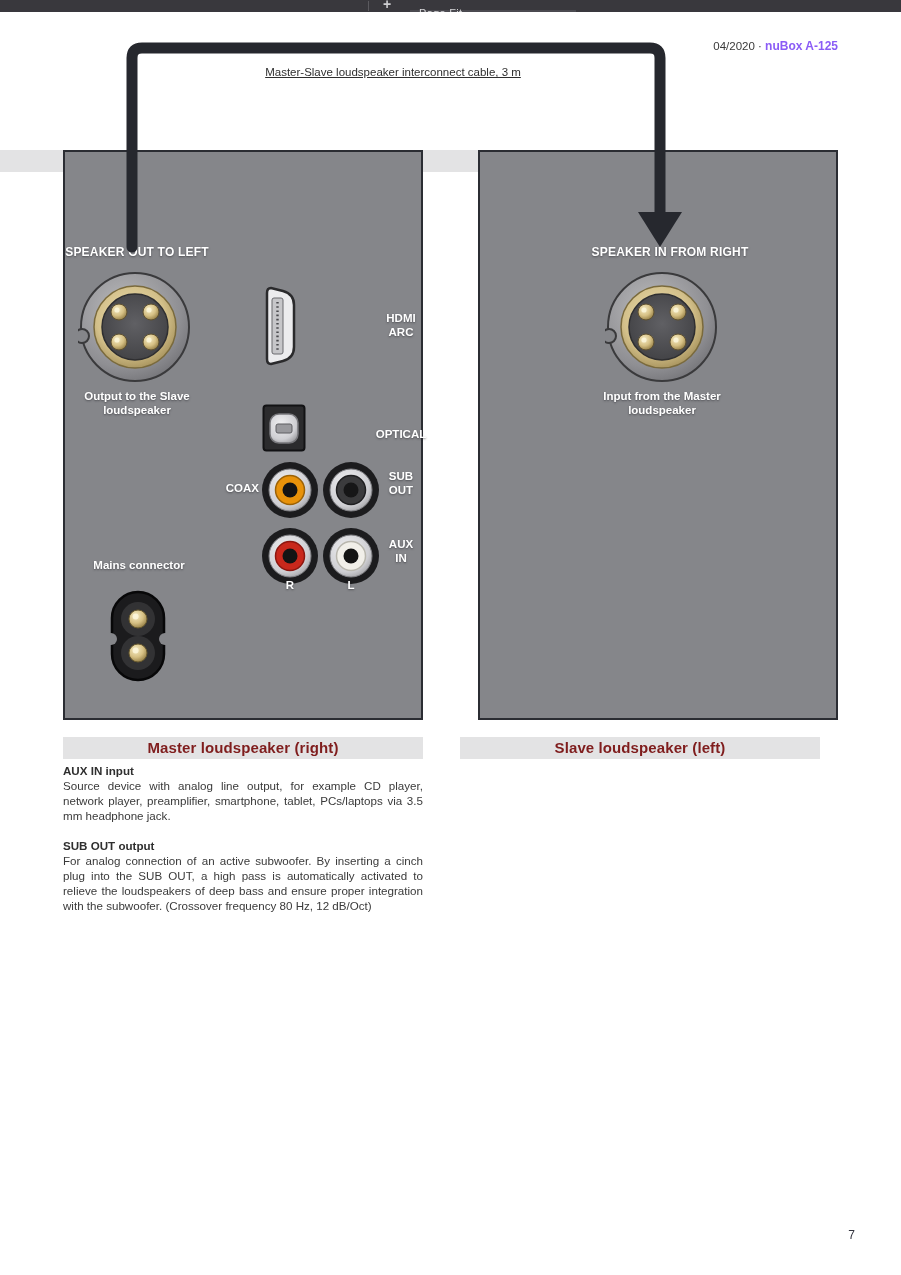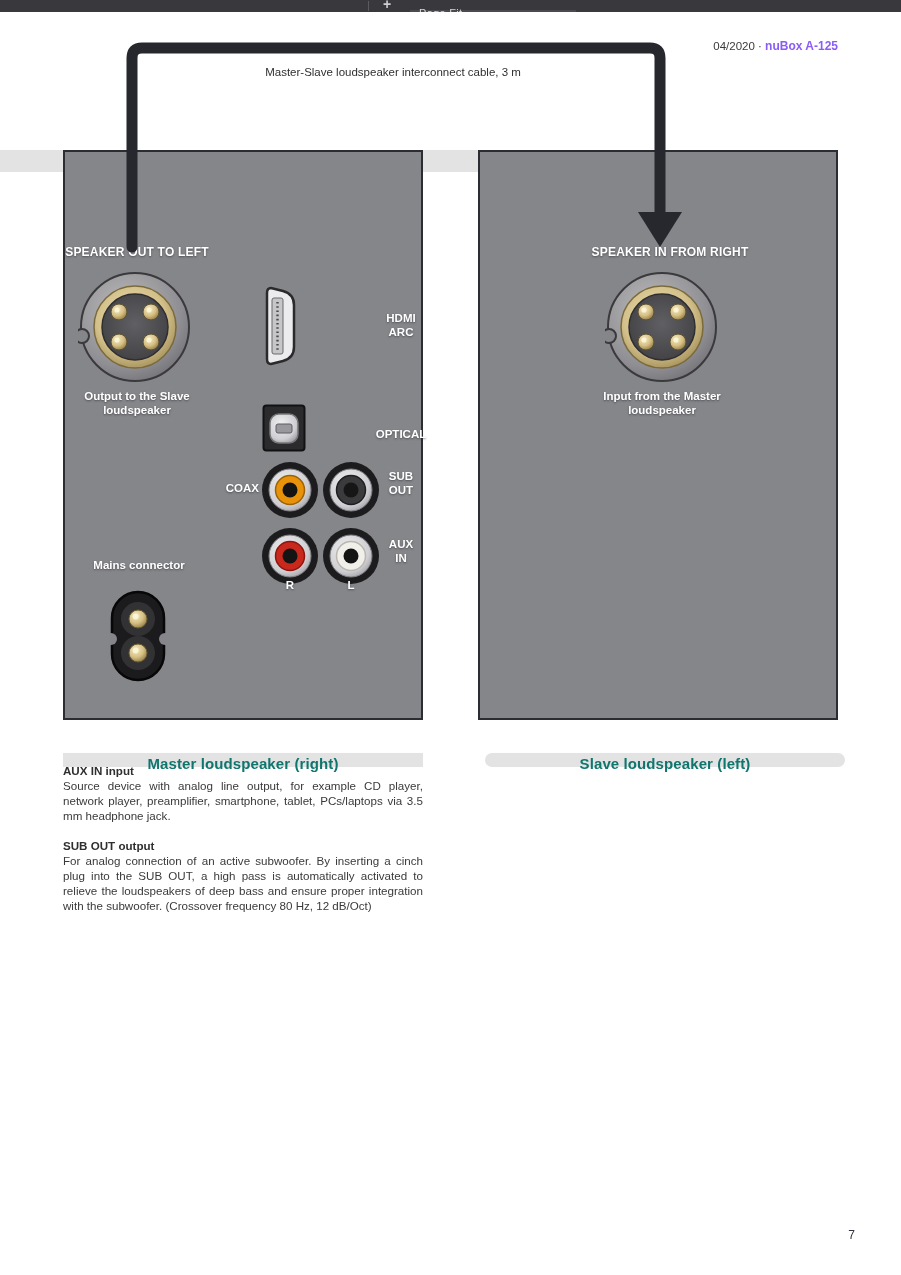--- a/index.html
+++ b/index.html
@@ -13,41 +13,41 @@
   .zoom-select{position:absolute;left:410px;top:10px;width:166px;height:12px;background:#4b4a50;cursor:pointer;}
   .zoom-select span{display:block;margin-top:-3px;padding-left:9px;font-size:11px;color:#d8d8da;letter-spacing:.3px;}
 
   
   .doc-header{position:absolute;top:39px;right:63px;font-size:11.5px;color:#3a3a3a;}
   .doc-header .model{font-weight:bold;color:#8b5cf6;font-size:12px;}
   .page-number{position:absolute;top:1228px;right:46px;font-size:12px;color:#34353f;}
 
   
   .cable-svg{position:absolute;left:0;top:0;width:901px;height:320px;z-index:5;pointer-events:none;}
-  .cable-label{position:absolute;top:66px;left:0;width:786px;text-align:center;font-size:11.5px;color:#2f2f2f;z-index:6;}
+  .cable-label{position:absolute;top:66px;left:0;width:786px;text-align:center;font-size:11.5px;color:#2f2f2f;z-index:6;text-decoration:underline;}
 
   
   .edge-band{position:absolute;left:0;top:150px;width:480px;height:22px;background:#e3e3e4;z-index:0;}
   .panel{position:absolute;top:150px;width:360px;height:570px;background:#85868a;border:2px solid #2b2d33;
          box-sizing:border-box;z-index:1;}
   .panel.master{left:63px;}
   .panel.slave{left:478px;}
 
   .plabel{position:absolute;color:#fff;font-weight:bold;font-size:11.5px;line-height:13.5px;text-align:center;
           white-space:pre-line;text-shadow:0 1px 2px rgba(35,35,40,.55);}
   .ptitle{font-size:12px;letter-spacing:.2px;}
   .right-label{left:300px;width:72px;}
 
   .conn{position:absolute;}
 
   
-  .caption-bar{position:absolute;top:737px;width:360px;height:14px;background:#e3e3e4;z-index:1;
-               text-align:center;line-height:22px;font-weight:bold;font-size:15px;color:#0f766e;letter-spacing:.1px;margin-top:16px;}
+  .caption-bar{position:absolute;top:737px;width:360px;height:22px;background:#e3e3e4;z-index:1;
+               text-align:center;line-height:22px;font-weight:bold;font-size:15px;color:#7f1d1d;letter-spacing:.1px;}
   .caption-bar.master{left:63px;}
-  .caption-bar.slave{left:485px;border-radius:9px;}
+  .caption-bar.slave{left:460px;}
 
   
   .sections{position:absolute;left:63px;top:763px;width:360px;z-index:1;color:#3a3a3a;}
   .sections h3{margin:0;font-size:11.6px;line-height:15px;font-weight:bold;color:#2f2f2f;}
   .sections p{margin:0 0 15px 0;font-size:11.6px;line-height:15px;text-align:justify;}
 </style>
 </head>
 <body>
 
 <div class="screen">

